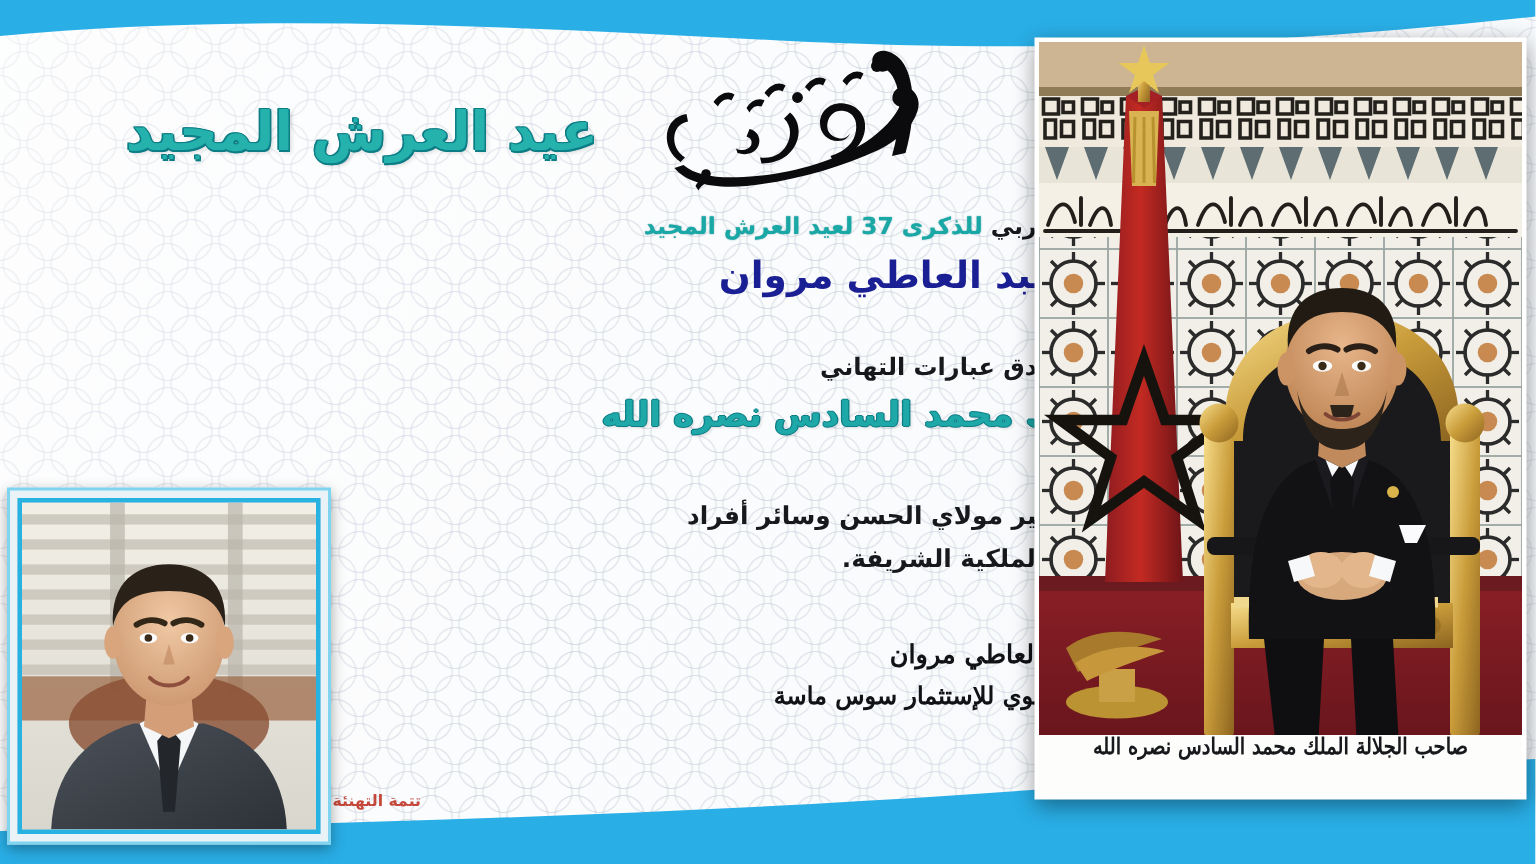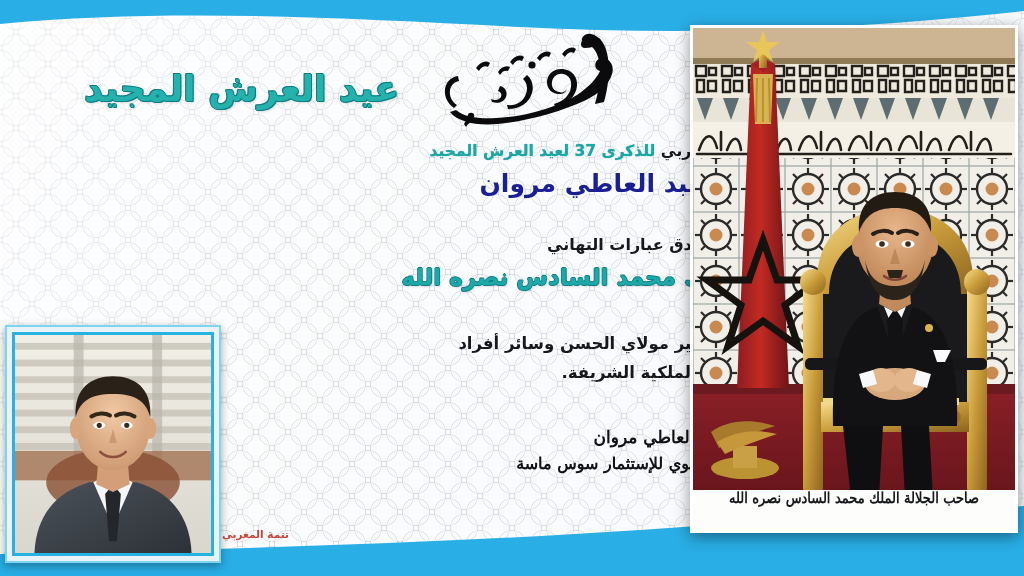--- a/index.html
+++ b/index.html
@@ -292,21 +292,21 @@
     <div class="line l-offering">بتقديم أصدق عبارات التهاني</div>
 
     <div class="line l-majesty">لصاحب الجلالة الملك محمد السادس نصره الله</div>
 
     <div class="line l-heir">وولي عهده سمو الأمير مولاي الحسن وسائر أفراد الأسرة الملكية الشريفة.</div>
 
     <div class="sig-name">عبد العاطي مروان</div>
     <div class="sig-role">مدير المركز الجهوي للإستثمار سوس ماسة</div>
   </div>
 
-  <div id="continuation-note">تتمة المغربي</div>
+  <div id="continuation-note">تتمة التهنئة</div>
 
   <div id="director-photo-frame">
     <div id="director-photo-inner">
       <svg viewBox="0 0 200 222" width="100%" height="100%" preserveAspectRatio="xMidYMid slice" aria-hidden="true">
         <defs>
           <linearGradient id="blindGrad" x1="0" y1="0" x2="0" y2="1">
             <stop offset="0%" stop-color="#f2efe6"></stop>
             <stop offset="100%" stop-color="#d9d6cd"></stop>
           </linearGradient>
           <linearGradient id="suitGrad" x1="0" y1="0" x2="1" y2="1">

